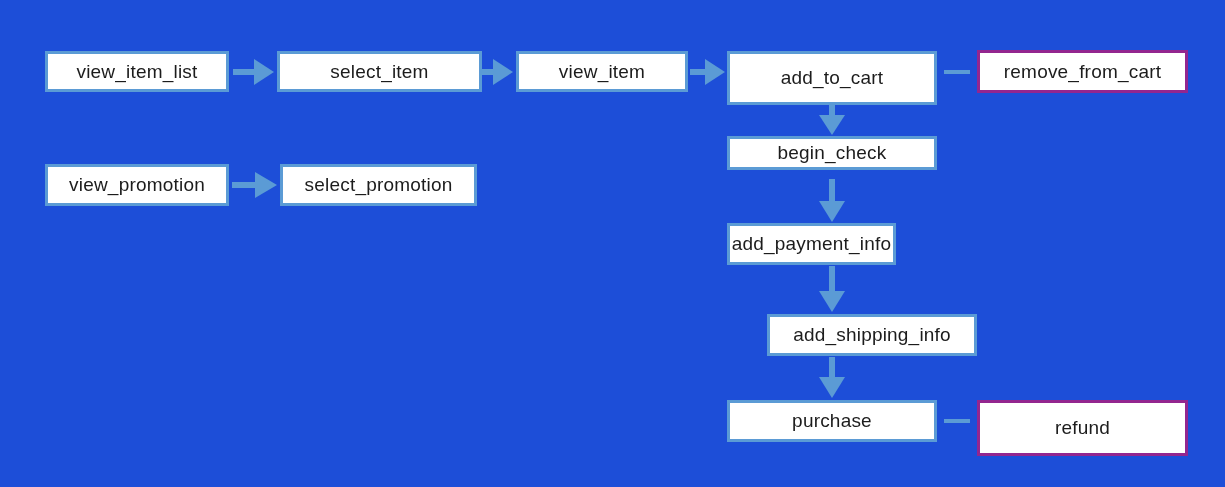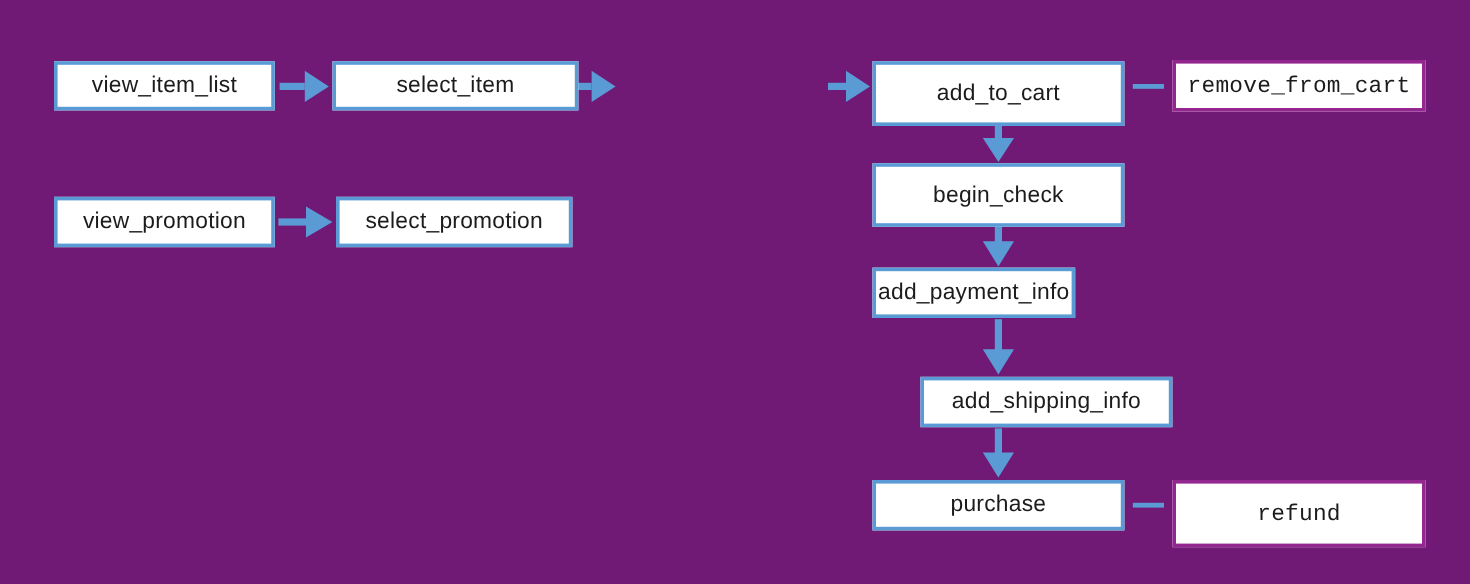--- a/index.html
+++ b/index.html
@@ -5,40 +5,40 @@
   html, body {
     margin: 0;
     padding: 0;
     background: #ffffff;
     font-family: "Liberation Sans", "DejaVu Sans", sans-serif;
   }
   .canvas {
     position: relative;
     width: 1225px;
     height: 487px;
-    background: #701a75;
+    background: #1d4ed8;
     overflow: hidden;
   }
   .edges-layer {
     position: absolute;
     left: 0;
     top: 0;
     width: 1225px;
     height: 487px;
   }
   .node {
     position: absolute;
     box-sizing: border-box;
     background: #ffffff;
     display: flex;
     align-items: center;
     justify-content: center;
   }
   .node.blue   { border: 3px solid var(--primary, #5B9BD5); }
-  .node.purple { border: 3px solid var(--secondary, #93268F); font-family: Liberation Mono, monospace; }
+  .node.purple { border: 3px solid var(--secondary, #93268F); }
   .node-label {
     font-size: 19px;
     color: #1c1c1c;
     letter-spacing: 0.2px;
     white-space: nowrap;
   }
   .edge-line    { stroke: var(--primary, #5B9BD5); }
   .edge-head    { fill:   var(--primary, #5B9BD5); }
 </style>
 </head>
@@ -98,38 +98,41 @@
   </svg>
 
   <div class="node blue" style="left:45px; top:51px; width:184px; height:41px">
     <span class="node-label">view_item_list</span>
   </div>
 
   <div class="node blue" style="left:277px; top:51px; width:205px; height:41px">
     <span class="node-label">select_item</span>
   </div>
 
+  <div class="node blue" style="left:516px; top:51px; width:172px; height:41px">
+    <span class="node-label">view_item</span>
+  </div>
 
   <div class="node blue" style="left:727px; top:51px; width:210px; height:54px">
     <span class="node-label">add_to_cart</span>
   </div>
 
   <div class="node purple" style="left:977px; top:50px; width:211px; height:43px">
     <span class="node-label">remove_from_cart</span>
   </div>
 
   <div class="node blue" style="left:45px; top:164px; width:184px; height:42px">
     <span class="node-label">view_promotion</span>
   </div>
 
   <div class="node blue" style="left:280px; top:164px; width:197px; height:42px">
     <span class="node-label">select_promotion</span>
   </div>
 
-  <div class="node blue" style="left:727px; top:136px; width:210px; height:53px">
+  <div class="node blue" style="left:727px; top:136px; width:210px; height:34px">
     <span class="node-label">begin_check</span>
   </div>
 
   <div class="node blue" style="left:727px; top:223px; width:169px; height:42px">
     <span class="node-label">add_payment_info</span>
   </div>
 
   <div class="node blue" style="left:767px; top:314px; width:210px; height:42px">
     <span class="node-label">add_shipping_info</span>
   </div>

